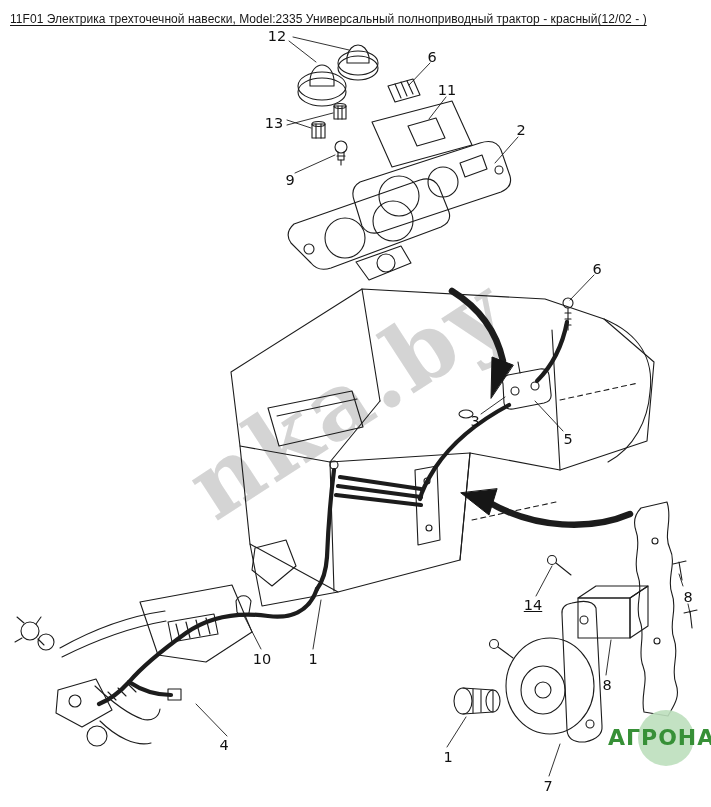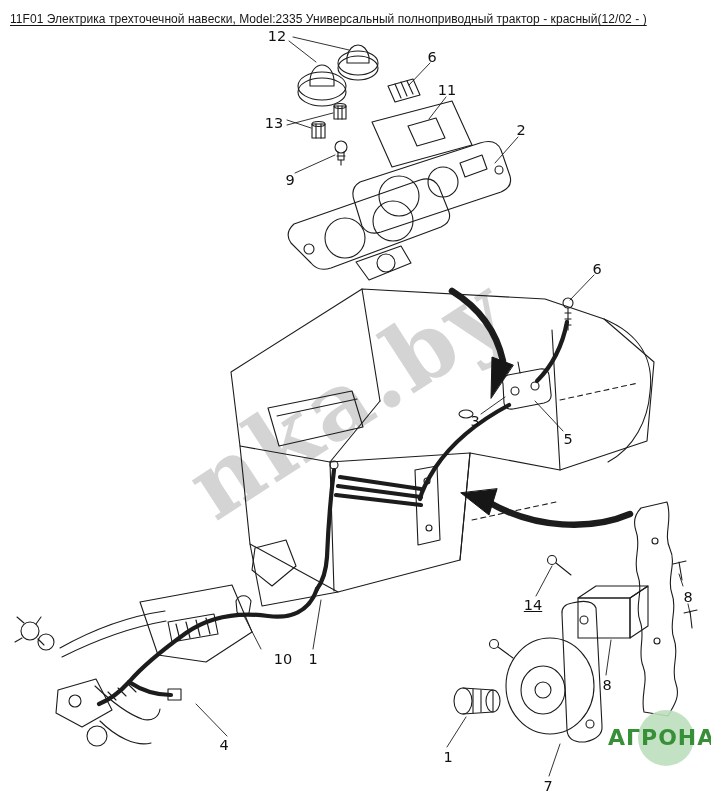--- a/index.html
+++ b/index.html
@@ -255,21 +255,21 @@
     <span class="callout" style="left: 447px; top: 90px;">11</span>
     <span class="callout" style="left: 274px; top: 123px; text-align: right;">13</span>
     <span class="callout" style="left: 290px; top: 180px;">9</span>
     <span class="callout" style="left: 521px; top: 130px;">2</span>
     <span class="callout" style="left: 597px; top: 269px;">6</span>
     <span class="callout" style="left: 475px; top: 421px;">3</span>
     <span class="callout" style="left: 568px; top: 439px;">5</span>
     <span class="callout" style="left: 533px; top: 605px; text-decoration: underline;">14</span>
     <span class="callout" style="left: 688px; top: 597px;">8</span>
     <span class="callout" style="left: 607px; top: 685px;">8</span>
-    <span class="callout" style="left: 262px; top: 659px; margin-left: 21px;">10</span>
+    <span class="callout" style="left: 262px; top: 659px;">10</span>
     <span class="callout" style="left: 313px; top: 659px;">1</span>
     <span class="callout" style="left: 224px; top: 745px;">4</span>
     <span class="callout" style="left: 448px; top: 757px;">1</span>
     <span class="callout" style="left: 548px; top: 786px;">7</span>
   </div>
 
 <div class="logo">
   <div class="logo-circle"></div>
   <div class="logo-text">АГРОНА</div>
 </div>

